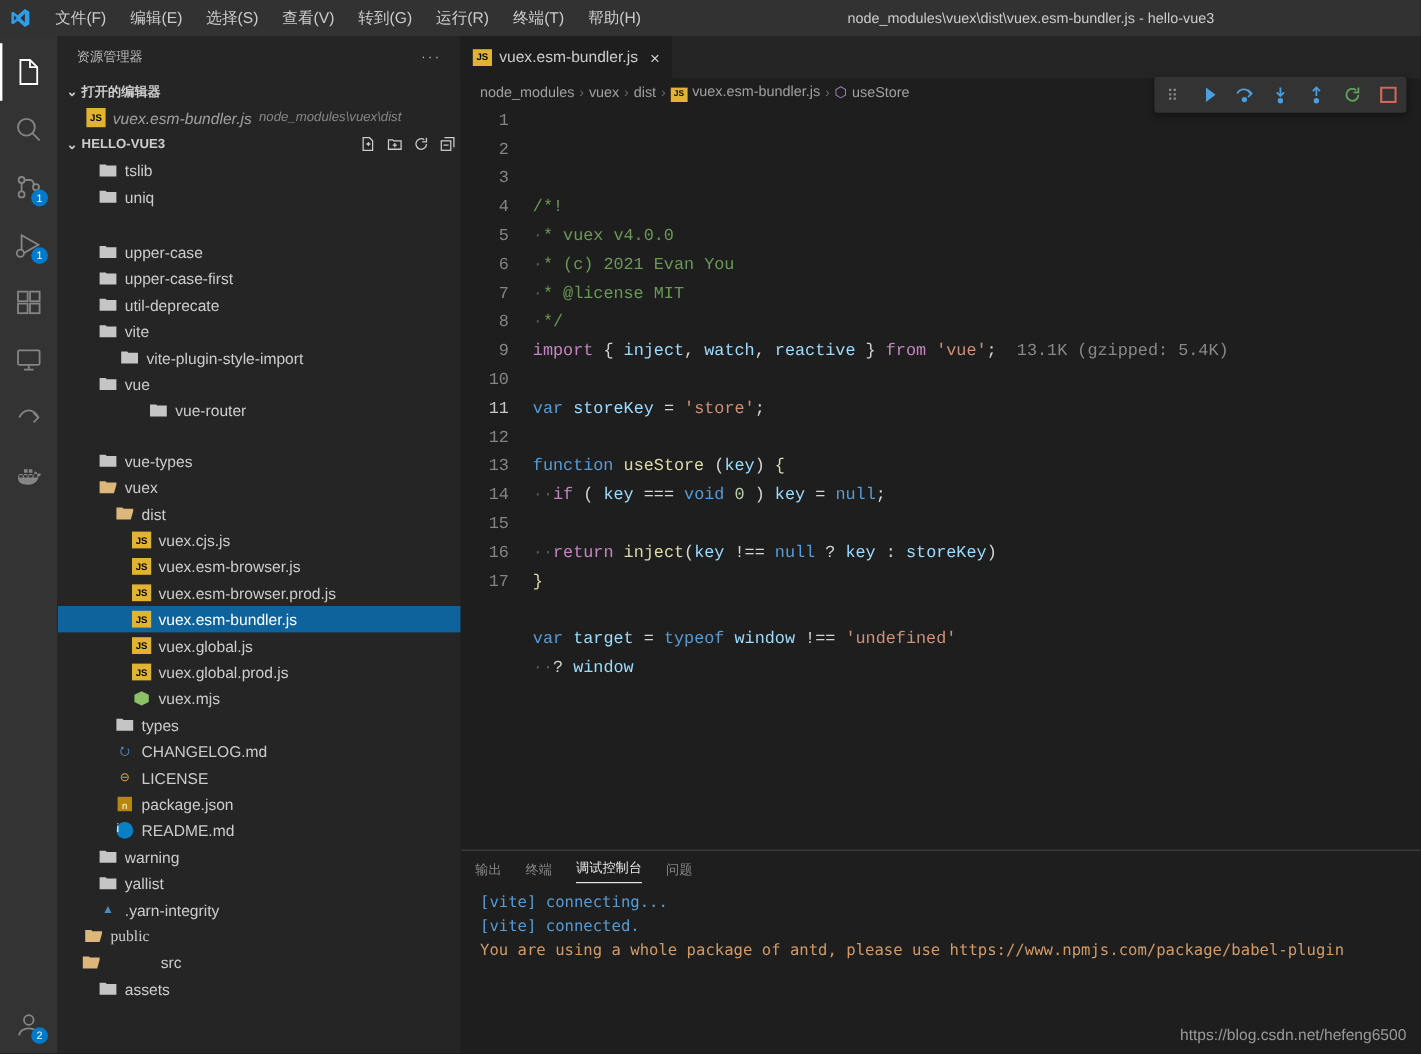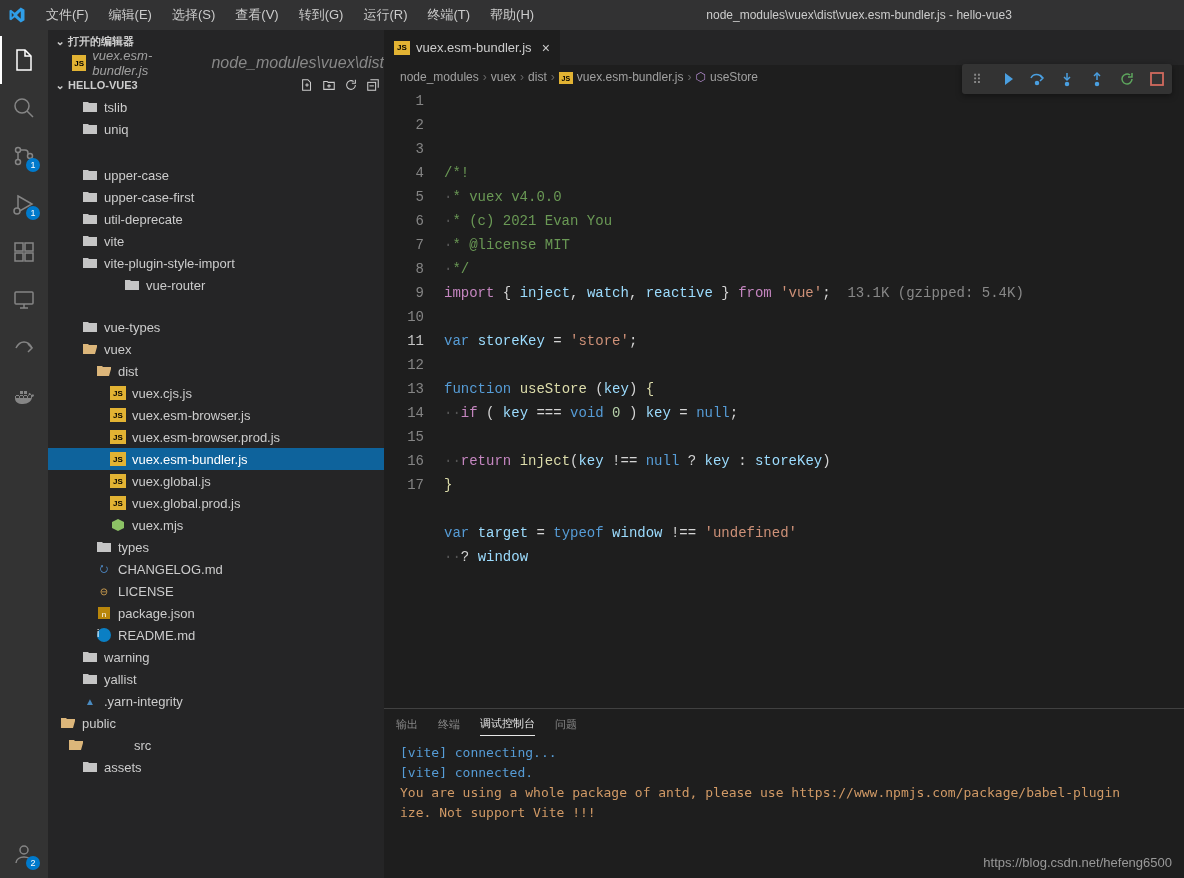--- a/index.html
+++ b/index.html
@@ -140,21 +140,21 @@
   background: #e2b333;
   font-size: 8px;
   color: #000;
   display: flex;
   align-items: center;
   justify-content: center;
   margin-right: 6px;
   font-style: normal;
   font-weight: bold;
 }
-.open-editor-item .path { color: #888; margin-left: 16px; font-size: 16px; }
+.open-editor-item .path { color: #888; margin-left: 6px; font-size: 11px; }
 .tree {
   flex: 1;
   overflow: auto;
   font-size: 13px;
 }
 .tree-row {
   height: 22px;
   display: flex;
   align-items: center;
   color: #ccc;
@@ -406,20 +406,24 @@
     <div class="icon">
       <svg width="24" height="24" viewBox="0 0 24 24" fill="none" stroke="currentColor" stroke-width="1.5">
           <circle cx="12" cy="8" r="4"></circle>
           <path d="M4 21c0-4 4-6 8-6s8 2 8 6"></path>
         </svg>
       <span class="badge">2</span>
     </div>
   </div>
 
   <div class="sidebar">
+    <div class="sidebar-header">
+      <span>资源管理器</span>
+      <span style="letter-spacing:2px">···</span>
+    </div>
     <div class="sidebar-section-title">
       <span class="chev">⌄</span>
       <span>打开的编辑器</span>
     </div>
     <div class="open-editor-item">
       <span class="fileicon">JS</span>
       <span>vuex.esm-bundler.js</span>
       <span class="path">node_modules\vuex\dist</span>
     </div>
     <div class="sidebar-section-title">
@@ -495,27 +499,35 @@
           <span>util-deprecate</span>
         </div>
         <div class="tree-row" style="padding-left: 34px;">
           <span class="icon">
             <svg width="16" height="14" viewBox="0 0 16 14">
               <path fill="#c5c5c5" d="M1 2h5l1 1h8v9H1z"></path>
             </svg>
           </span>
           <span>vite</span>
         </div>
-        <div class="tree-row" style="padding-left: 34px;">
+        <div class="tree-row" style="padding-left: 52px;">
           <span class="icon">
             <svg width="16" height="14" viewBox="0 0 16 14">
               <path fill="#c5c5c5" d="M1 2h5l1 1h8v9H1z"></path>
             </svg>
           </span>
           <span>vite-plugin-style-import</span>
+        </div>
+        <div class="tree-row" style="padding-left: 34px;">
+          <span class="icon">
+            <svg width="16" height="14" viewBox="0 0 16 14">
+              <path fill="#c5c5c5" d="M1 2h5l1 1h8v9H1z"></path>
+            </svg>
+          </span>
+          <span>vue</span>
         </div>
         <div class="tree-row" style="padding-left: 34px; margin-left: 42px;">
           <span class="icon">
             <svg width="16" height="14" viewBox="0 0 16 14">
               <path fill="#c5c5c5" d="M1 2h5l1 1h8v9H1z"></path>
             </svg>
           </span>
           <span>vue-router</span>
         </div>
         <div class="tree-row" style="padding-left: 34px; margin-top: 20px;">
@@ -636,21 +648,21 @@
             </svg>
           </span>
           <span>yallist</span>
         </div>
         <div class="tree-row" style="padding-left: 34px;">
           <span class="icon">
             <span style="color:#4a8bc0">▲</span>
           </span>
           <span>.yarn-integrity</span>
         </div>
-        <div class="tree-row" style="padding-left: 12px;">
+        <div class="tree-row" style="padding-left: 22px; font-family: Liberation Serif, serif;">
           <span class="icon">
             <svg width="16" height="14" viewBox="0 0 16 14">
               <path fill="#dcb67a" d="M1 2h5l1 1h8v2H2l-1 7zM2 5h13l-2 7H1z"></path>
             </svg>
           </span>
           <span>public</span>
         </div>
         <div class="tree-row" style="padding-left: 20px; gap: 44px;">
           <span class="icon">
             <svg width="16" height="14" viewBox="0 0 16 14">
@@ -761,19 +773,18 @@
       <div class="panel-tabs" id="panel-tabs">
           <div class="ptab">输出</div>
           <div class="ptab">终端</div>
           <div class="ptab active">调试控制台</div>
           <div class="ptab">问题</div>
         </div>
       <div class="panel-body" id="panel-body">
           <div class="con-info">[vite] connecting...</div>
           <div class="con-info">[vite] connected.</div>
           <div class="con-warn">You are using a whole package of antd, please use https://www.npmjs.com/package/babel-plugin</div>
-          <div class="con-warn">ize. Not support Vite !!!</div>
         </div>
     </div>
   </div>
 </div>
 
 <div class="watermark">https://blog.csdn.net/hefeng6500</div>
 
 </body></html>

